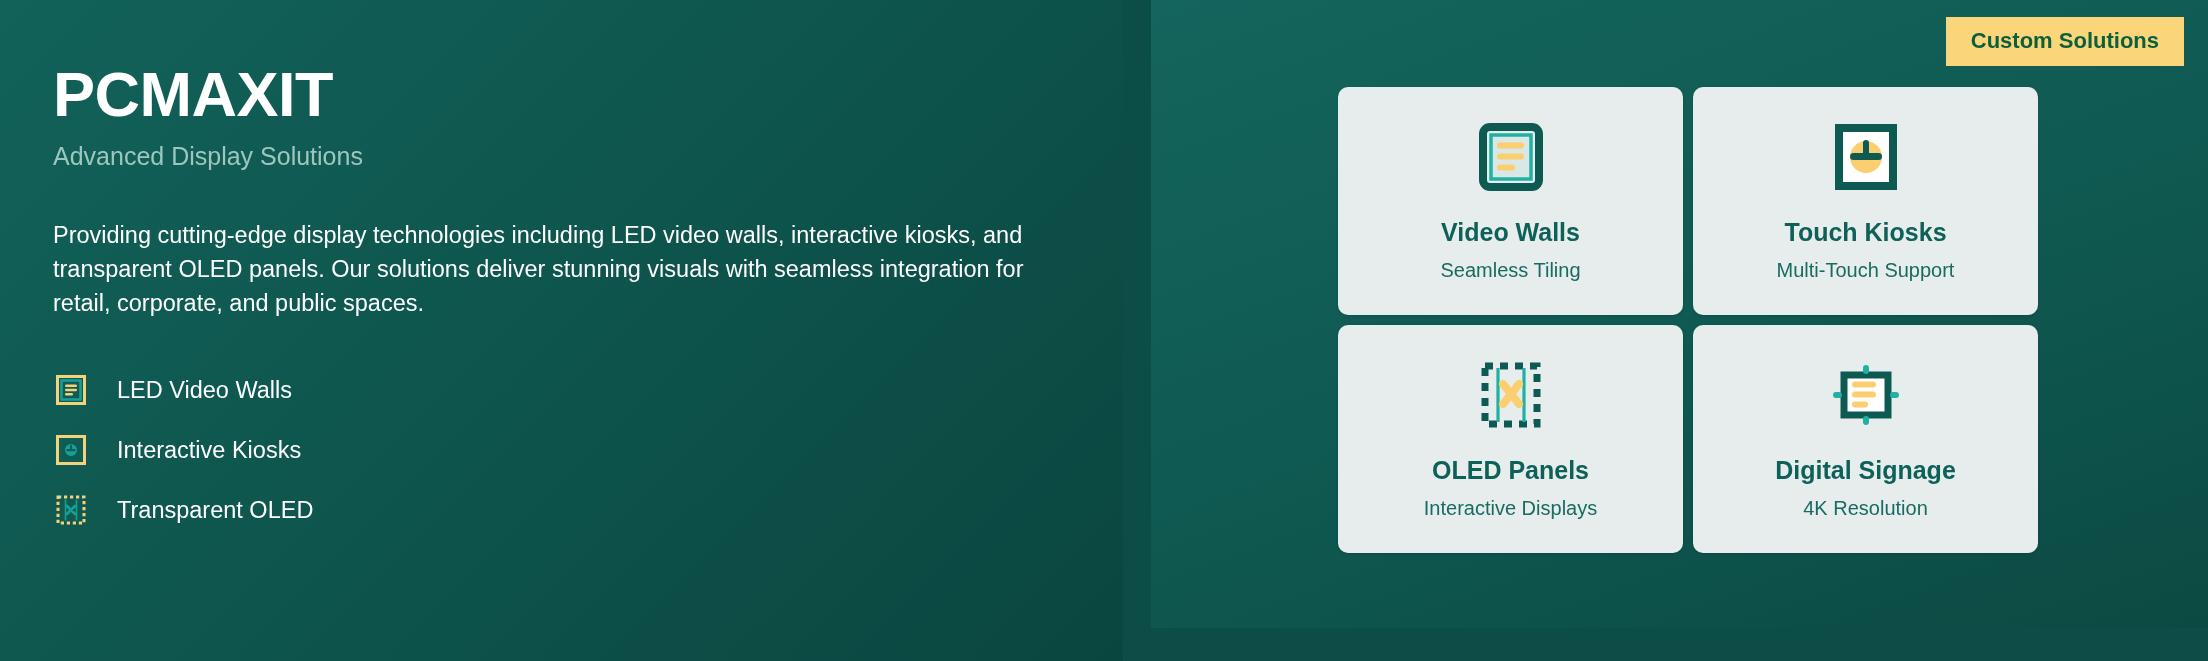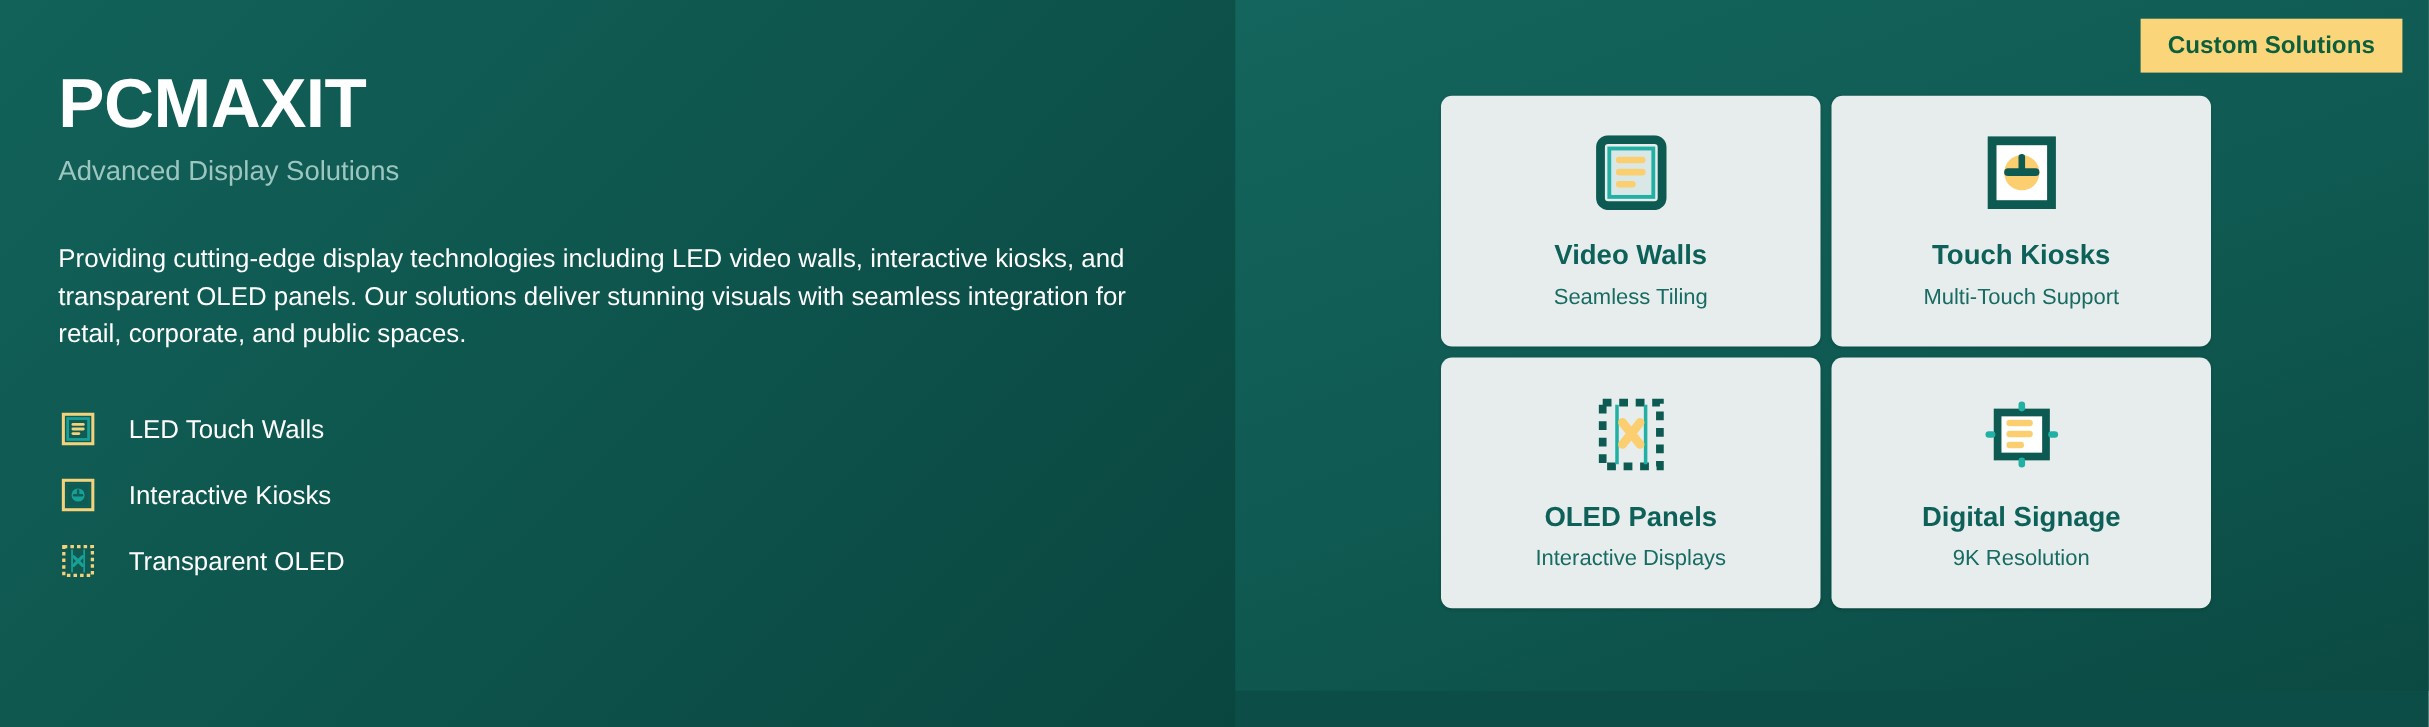--- a/index.html
+++ b/index.html
@@ -82,20 +82,21 @@
     color: #ffffff;
     font-weight: 400;
   }
 
   
   #right-panel {
     position: relative;
     flex: 1 1 auto;
     height: 628px;
     background: linear-gradient(160deg, #14655d 0%, #0f5a52 50%, #0b4a43 100%);
+    margin-left: 28px;
   }
 
   #custom-solutions-badge {
     position: absolute;
     top: 17px;
     right: 24px;
     background: #fbd579;
     color: #0c5f3c;
     font-size: 22px;
     font-weight: bold;
@@ -170,21 +171,21 @@
       <li class="feature-item">
         <span class="feature-icon-box">
           <svg width="30" height="30" viewBox="0 0 30 30">
             <rect x="1.5" y="1.5" width="27" height="27" fill="none" stroke="#f3d27b" stroke-width="3"></rect>
             <rect x="5.5" y="5.5" width="19" height="19" fill="none" stroke="#18a096" stroke-width="2.5"></rect>
             <rect x="9" y="9.5" width="12" height="2.6" rx="1.3" fill="#f3d27b"></rect>
             <rect x="9" y="13.7" width="12" height="2.6" rx="1.3" fill="#f3d27b"></rect>
             <rect x="9" y="17.9" width="8" height="2.6" rx="1.3" fill="#f3d27b"></rect>
           </svg>
         </span>
-        <span class="feature-label">LED Touch Walls</span>
+        <span class="feature-label">LED Video Walls</span>
       </li>
 
       <li class="feature-item">
         <span class="feature-icon-box">
           <svg width="30" height="30" viewBox="0 0 30 30">
             <rect x="1.5" y="1.5" width="27" height="27" fill="none" stroke="#f3d27b" stroke-width="3"></rect>
             <rect x="5" y="5" width="20" height="20" fill="none" stroke="#0e5f57" stroke-width="2"></rect>
             <circle cx="15" cy="15" r="6" fill="#18a096"></circle>
             <rect x="13.9" y="9.8" width="2.2" height="6.2" rx="1.1" fill="#0e5f57"></rect>
             <rect x="10.3" y="14.1" width="9.4" height="2.2" rx="1.1" fill="#0e5f57"></rect>
@@ -264,18 +265,18 @@
             <rect x="22" y="20.5" width="24" height="6" rx="3" fill="#fbcf6f"></rect>
             <rect x="22" y="30.5" width="24" height="6" rx="3" fill="#fbcf6f"></rect>
             <rect x="22" y="40.5" width="16" height="6" rx="3" fill="#fbcf6f"></rect>
             <rect x="33" y="4" width="6" height="9" rx="3" fill="#21b0a4"></rect>
             <rect x="33" y="55" width="6" height="9" rx="3" fill="#21b0a4"></rect>
             <rect x="3" y="31" width="9" height="6" rx="3" fill="#21b0a4"></rect>
             <rect x="60" y="31" width="9" height="6" rx="3" fill="#21b0a4"></rect>
           </svg>
         </span>
         <div class="card-title">Digital Signage</div>
-        <div class="card-subtitle">9K Resolution</div>
+        <div class="card-subtitle">4K Resolution</div>
       </div>
 
     </div>
   </div>
 </div>
 
 </body></html>

